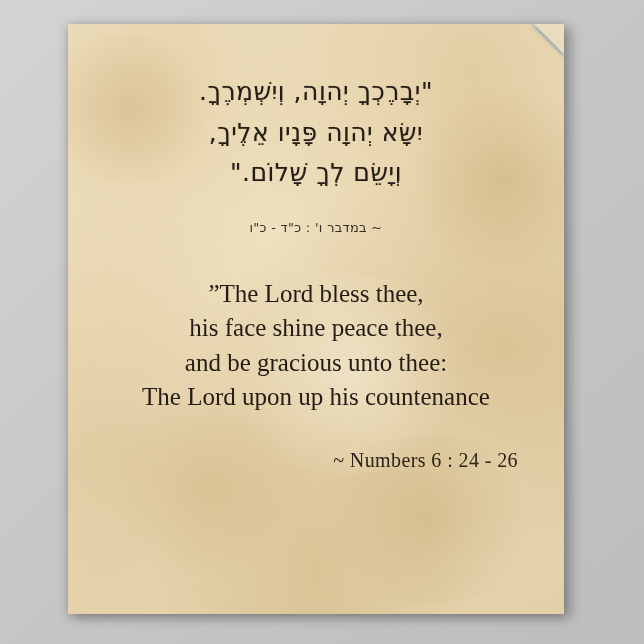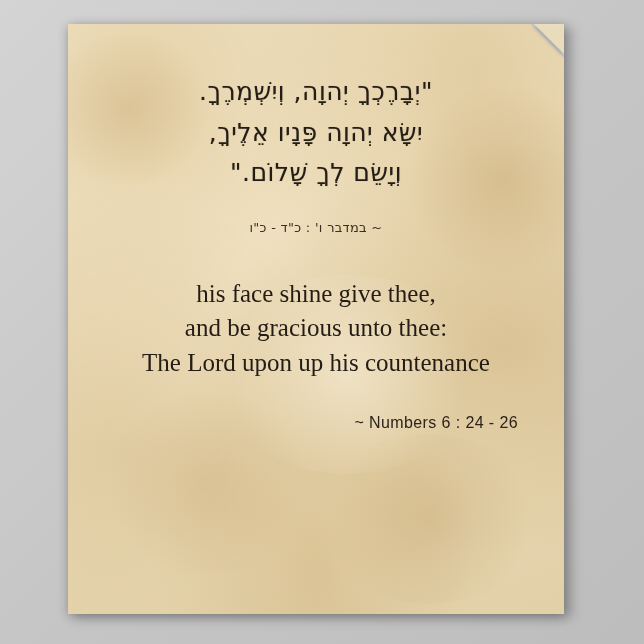--- a/index.html
+++ b/index.html
@@ -110,22 +110,22 @@
     color: #241d16;
     font-family: "Liberation Serif", serif;
     font-size: 25px;
     line-height: 1.38;
     margin-top: 42px;
   }
   .english-line { white-space: nowrap; }
   .english-ref {
     text-align: right;
     color: #2c2319;
-    font-family: Liberation Sans, sans-serif;
-    font-size: 16px;
+    font-family: Liberation Serif, serif;
+    font-size: 20px;
     margin-top: 34px;
     padding-right: 18px;
     letter-spacing: 0.4px;
   }
 </style>
 </head>
 <body>
 
 <div class="stage">
   <div class="poster-shadow"></div>
@@ -144,21 +144,22 @@
 
       <div class="hebrew-block">
         <div class="hebrew-line">"יְבָרֶכְךָ יְהוָה, וְיִשְׁמְרֶךָ.</div>
         <div class="hebrew-line">יִשָּׂא יְהוָה פָּנָיו אֵלֶיךָ,</div>
         <div class="hebrew-line">וְיָשֵׂם לְךָ שָׁלוֹם."</div>
       </div>
 
       <div class="hebrew-ref">~ במדבר ו' : כ"ד - כ"ו</div>
 
       <div class="english-block">
-        <div class="english-line">his face shine give thee,</div>
+        <div class="english-line">”The Lord bless thee,</div>
+        <div class="english-line">his face shine peace thee,</div>
         <div class="english-line">and be gracious unto thee:</div>
         <div class="english-line">The Lord upon up his countenance</div>
       </div>
 
       <div class="english-ref">~ Numbers 6 : 24 - 26</div>
 
     </div>
   </div>
 </div>
 

